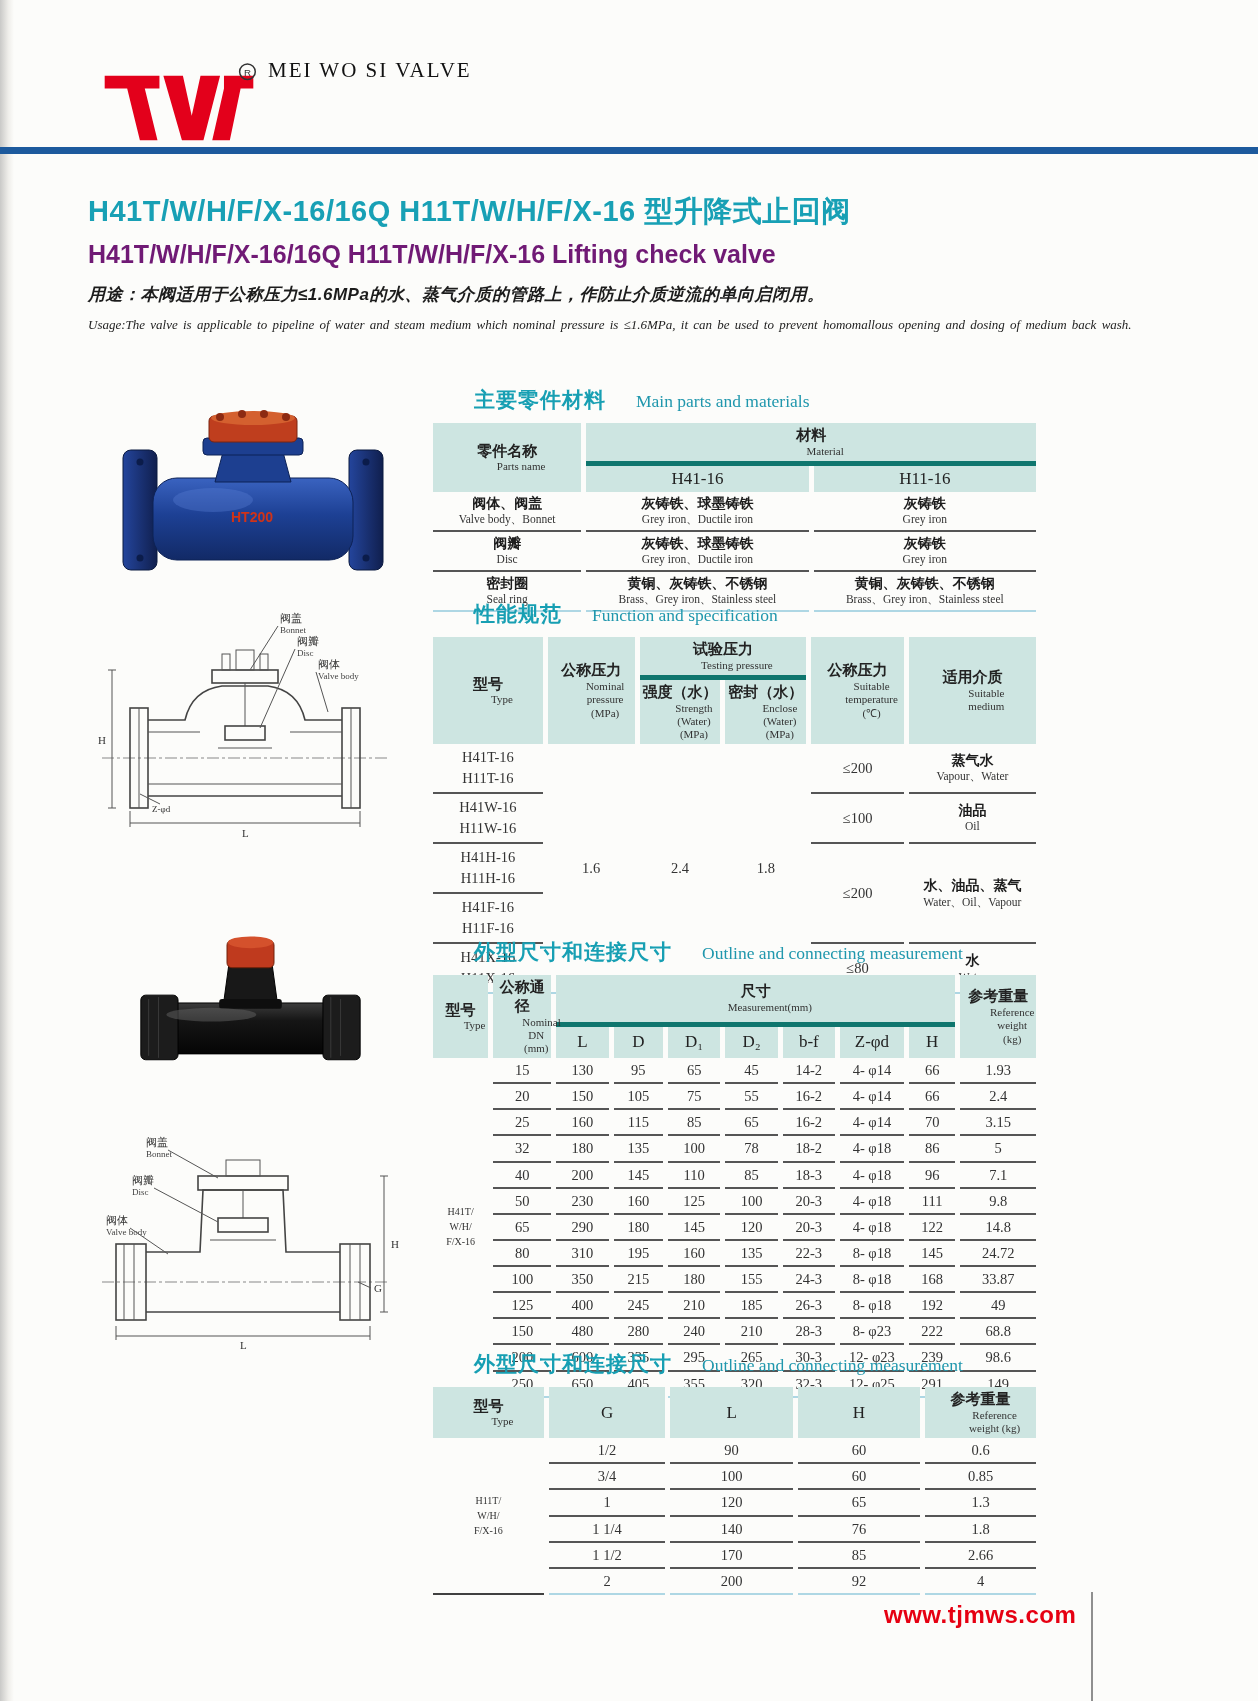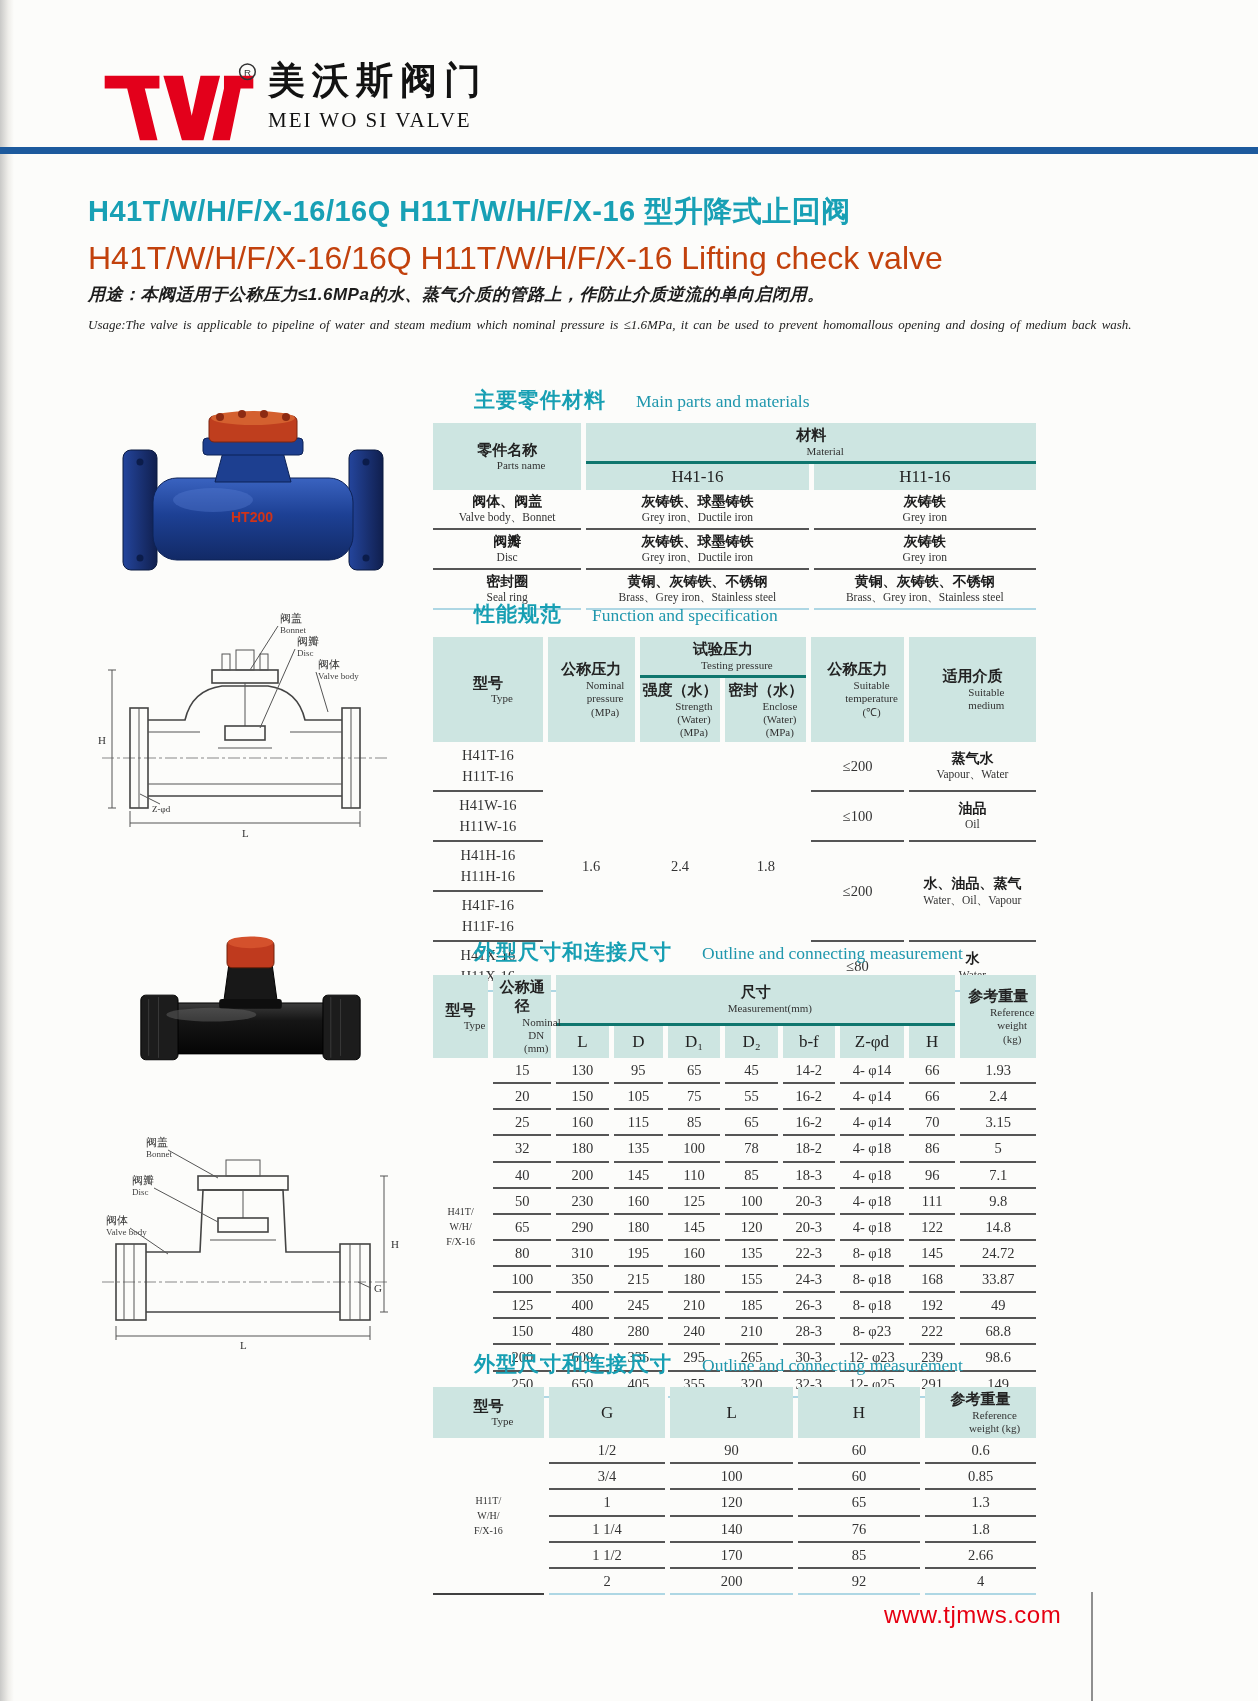--- a/index.html
+++ b/index.html
@@ -12,74 +12,73 @@
   .logo-mark{position:absolute;left:0;top:6px;}
   .brand-txt{position:absolute;left:168px;top:0;}
   .brand-cn{font-size:37px;font-weight:bold;color:#121212;letter-spacing:7px;
         font-family:"Liberation Serif",serif;}
   .brand-en{font-size:21px;color:#121212;letter-spacing:2px;margin-top:2px;
         font-family:"Liberation Serif",serif;}
   .blue-bar{position:absolute;left:0;top:147px;width:1258px;height:7px;background:#1d5a9d;}
   
   .title-block{position:absolute;left:88px;top:192px;width:1092px;}
   .title-cn{font-size:29px;font-weight:bold;color:#18a0b5;letter-spacing:0.5px;}
-  .title-en{font-size:32px;font-weight:normal;color:#c2410c;margin-top:8px;}
+  .title-en{font-size:25px;font-weight:bold;color:#701a75;margin-top:8px;}
   .usage-block{position:absolute;left:88px;top:283px;width:1086px;font-style:italic;}
   .usage-cn{font-size:17px;font-weight:bold;color:#1c1c1c;letter-spacing:0.5px;}
   .usage-en{font-size:13px;color:#222;margin-top:9px;line-height:1.6;text-align:justify;
         font-family:"Liberation Serif",serif;word-spacing:2px;}
   
   .sec-head{white-space:nowrap;margin-bottom:9px;margin-left:46px;}
   .sec-head .cn{font-size:21px;font-weight:bold;color:#179fb3;letter-spacing:1px;}
   .sec-head .en{font-size:17.5px;color:#2097ad;margin-left:30px;font-family:"Liberation Serif",serif;}
   
   .rightcol{position:absolute;left:428px;top:386px;width:613px;}
   .sec{position:absolute;left:0;width:613px;}
   table{width:100%;border-collapse:separate;border-spacing:5px 0;table-layout:fixed;}
   th{background:#cde5e1;font-weight:normal;padding:3px 1px;vertical-align:middle;}
   th .hcn{font-size:15px;font-weight:bold;color:#222;line-height:1.25;}
   th .hen{font-size:11px;color:#333;line-height:1.2;font-family:"Liberation Serif",serif;margin-left:28px;}
   th .big{font-size:17px;font-family:"Liberation Serif",serif;color:#222;}
-  th.divider{border-bottom:3px solid #0f766e;}
+  th.divider{border-bottom:5px solid #0f766e;}
   td{text-align:center;vertical-align:middle;padding:3px 1px;
      border-bottom:2px solid #555;font-family:"Liberation Serif",serif;
      font-size:14.5px;color:#333;line-height:1.25;}
   td.end{border-bottom:2px solid #aed7e4;}
   td .ccn{font-size:14px;font-weight:bold;color:#1c1c1c;line-height:1.3;}
   td .cen{font-size:11.5px;color:#333;line-height:1.2;}
   td.type-cell{border-bottom:2px solid #404040;font-size:10px;line-height:1.5;}
   td.pair div{line-height:1.45;}
   
   .art{position:absolute;}
   .dlabel{font-size:11px;fill:#333;font-family:"Liberation Sans",sans-serif;}
   .dlabel-en{font-size:9px;fill:#444;font-family:"Liberation Serif",serif;}
   .dim{font-size:11px;fill:#333;font-family:"Liberation Serif",serif;}
   .dline{stroke:#555;stroke-width:1;fill:none;}
   .dthick{stroke:#444;stroke-width:1.6;fill:none;}
   
-  .site-url{position:absolute;left:884px;top:1601px;font-size:24px;font-weight:normal;
+  .site-url{position:absolute;left:884px;top:1601px;font-size:24px;font-weight:bold;
         color:#e60012;letter-spacing:0.5px;}
   .foot-line{position:absolute;left:1091px;top:1592px;width:2px;height:109px;background:#8f8f8f;}
 </style>
 </head>
 <body>
 
 <div class="page">
   <div class="page-edge"></div>
 
   <div class="logo-block">
     <svg class="logo-mark" width="158" height="88" viewBox="0 0 160 90">
       <polygon points="4,14 60,14 60,27 45,27 58,80 40,80 27,27 4,27" fill="#e3001b"></polygon>
       <polygon points="64,14 84,14 93,55 102,14 122,14 105,80 83,80" fill="#e3001b"></polygon>
       <polygon points="126,14 156,14 156,27 143,27 132,80 114,80 126,27" fill="#e3001b"></polygon>
       <circle cx="150" cy="10" r="8" fill="none" stroke="#333" stroke-width="1.5"></circle>
       <text x="150" y="14" text-anchor="middle" font-size="10" fill="#333">R</text>
     </svg>
     <div class="brand-txt">
-      <div class="brand-cn">美沃斯阀门</div>
       <div class="brand-en">MEI WO SI VALVE</div>
     </div>
   </div>
   <div class="blue-bar"></div>
 
   <div class="title-block">
     <div class="title-cn">H41T/W/H/F/X-16/16Q  H11T/W/H/F/X-16 型升降式止回阀</div>
     <div class="title-en">H41T/W/H/F/X-16/16Q  H11T/W/H/F/X-16  Lifting check valve</div>
   </div>
   <div class="usage-block">

